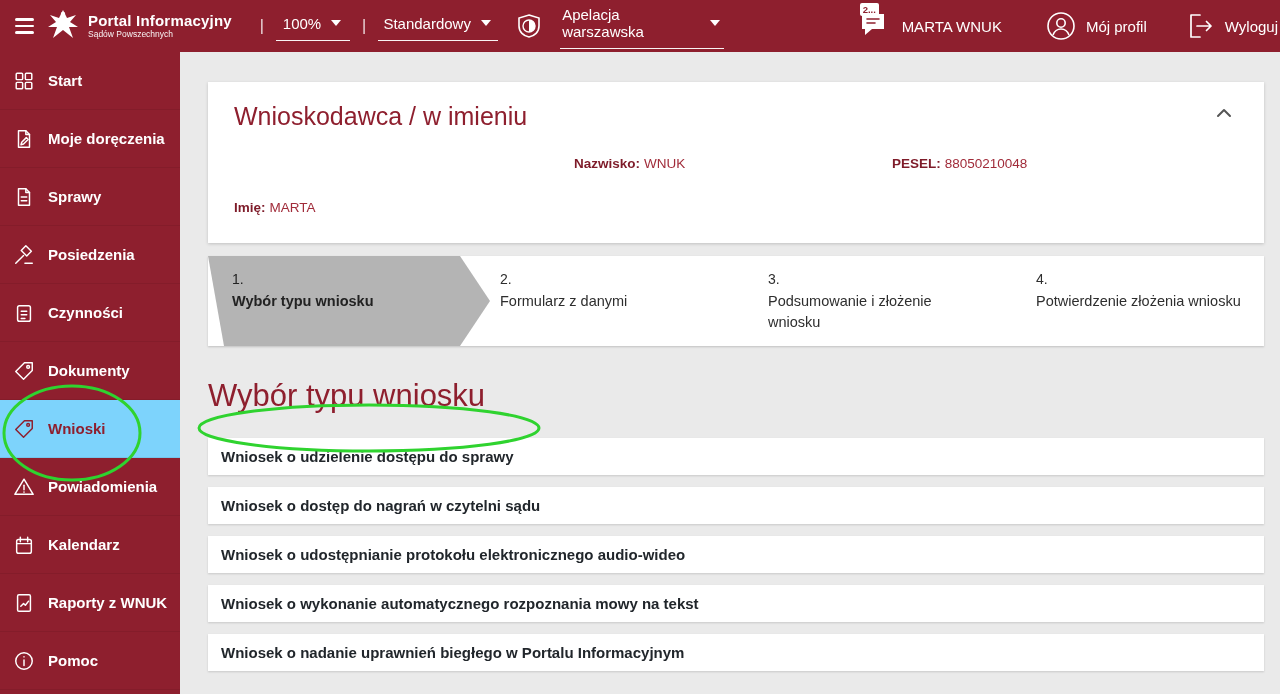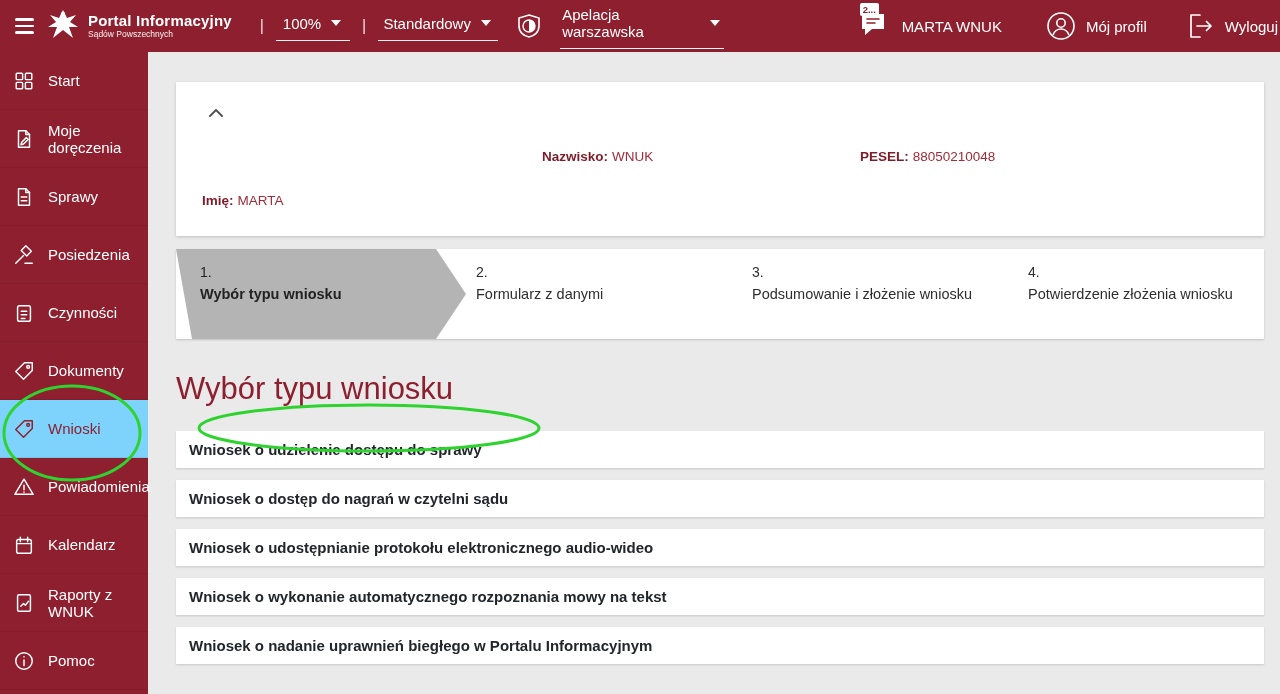--- a/index.html
+++ b/index.html
@@ -46,21 +46,21 @@
   }
   .user-name { font-size: 15px; margin-right: 44px; cursor: pointer; white-space: nowrap; }
   .hdr-group { display: flex; align-items: center; gap: 10px; cursor: pointer; white-space: nowrap; font-size: 15px; }
   .hdr-profile { margin-right: 38px; }
   .hdr-logout { margin-right: 2px; }
 
   
   .body-row { display: flex; height: 642px; }
 
   
-  .sidebar { width: 148px; background: var(--brand); color: #fff; flex: none; }
+  .sidebar { width: 180px; background: var(--brand); color: #fff; flex: none; font-weight: bold; }
   .nav-item {
     height: 58px; display: flex; align-items: center; gap: 13px;
     padding: 0 8px 0 13px; font-size: 15px; cursor: pointer;
     border-bottom: 1px solid rgba(0,0,0,.07);
   }
   .nav-item .nicon { display: flex; flex: none; }
   .nav-item svg { stroke: currentColor; fill: none; stroke-width: 1.6; stroke-linecap: round; stroke-linejoin: round; }
   .nav-item.active { background: #7dd3fc; color: var(--brand); }
 
   
@@ -299,20 +299,21 @@
       </span>
       <span>Pomoc</span>
     </div>
 
   </nav>
 
   <main class="content">
 
     <section class="card">
       <div class="card-head">
+        <h2 class="card-title">Wnioskodawca / w imieniu</h2>
         <button class="collapse-btn">
           <svg viewBox="0 0 16 10" width="16" height="10">
               <path d="M2 8l6-6 6 6" fill="none" stroke="#555" stroke-width="2" stroke-linecap="round" stroke-linejoin="round"></path>
             </svg>
         </button>
       </div>
       <div class="fields">
         <div class="field field-1">
           <span class="flabel">Imię:</span><span class="fvalue">MARTA</span>
         </div>

